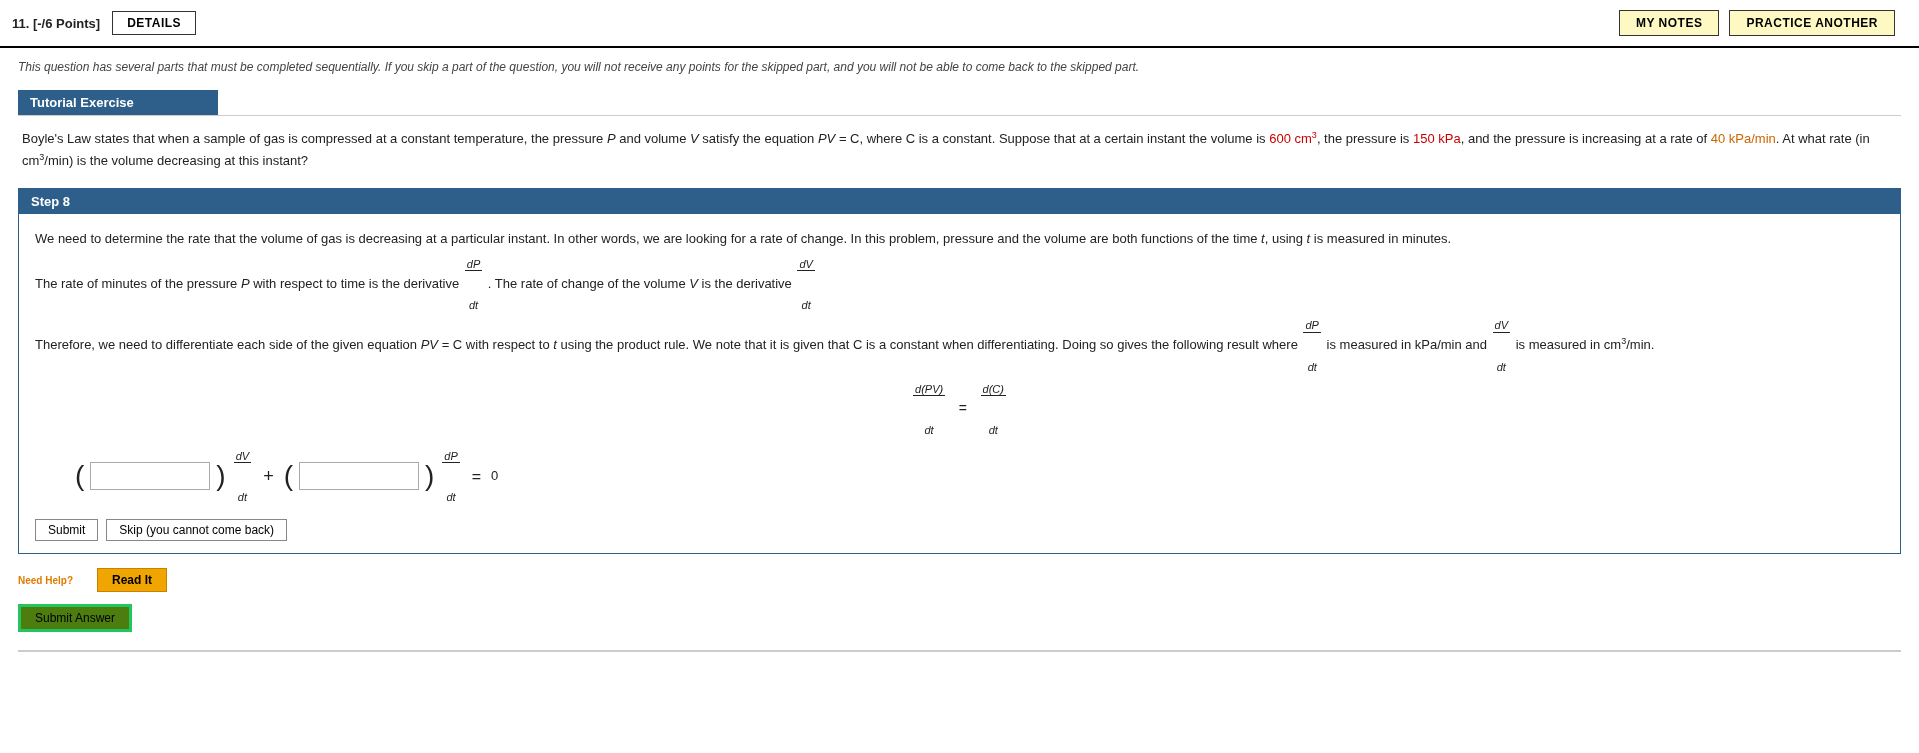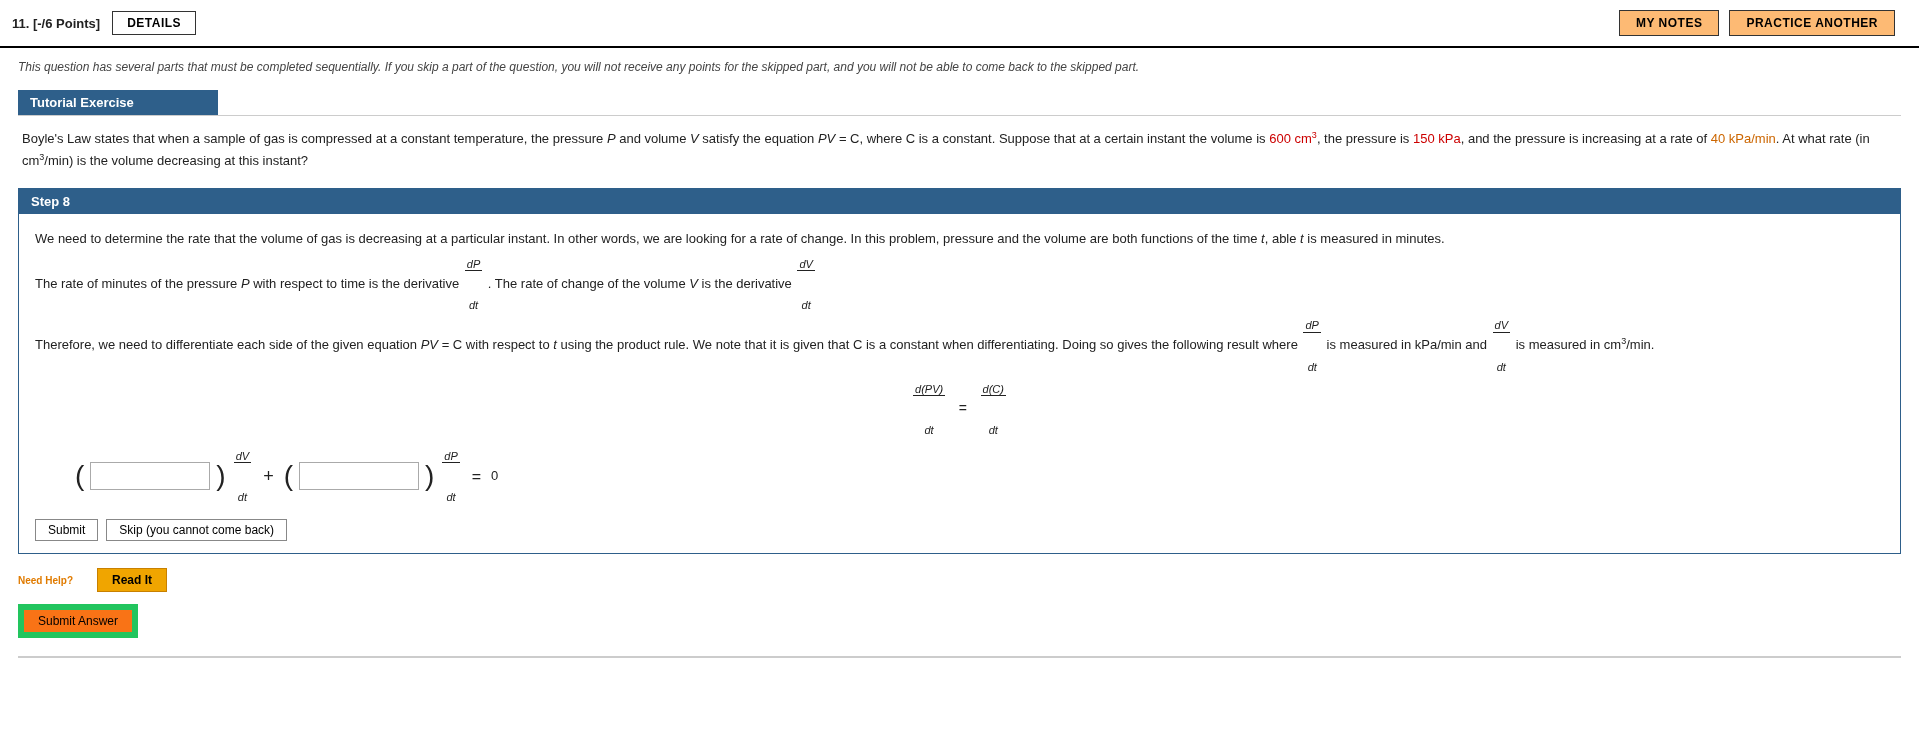--- a/index.html
+++ b/index.html
@@ -41,21 +41,21 @@
       cursor: pointer;
       font-weight: bold;
       letter-spacing: 0.5px;
     }
     .top-right {
       display: flex;
       gap: 10px;
     }
     .top-right-btn {
       border: 1px solid #333;
-      background: #fdba74;
+      background: #fef9c3;
       padding: 5px 16px;
       font-size: 12px;
       cursor: pointer;
       font-weight: bold;
       letter-spacing: 0.5px;
     }
     .content-area {
       padding: 10px 18px 10px 18px;
     }
     .sequential-note {
@@ -198,22 +198,22 @@
       background: #f0a500;
       color: #000;
       border: 1px solid #c88000;
       padding: 4px 14px;
       font-size: 12px;
       font-weight: bold;
       cursor: pointer;
       margin-left: 12px;
     }
     .submit-answer-btn {
-      border: 6px solid #22c55e;
-      background: #f97316;
+      border: 3px solid #22c55e;
+      background: #4d7c0f;
       padding: 4px 14px;
       font-size: 12px;
       cursor: pointer;
       margin-bottom: 10px;
     }
     .bottom-divider {
       border: none;
       border-top: 2px solid #ccc;
       margin-top: 8px;
     }
@@ -255,21 +255,21 @@
     <div class="problem-text">
       <span>Boyle's Law states that when a sample of gas is compressed at a constant temperature, the pressure </span><span class="italic">P</span><span> and volume </span><span class="italic">V</span><span> satisfy the equation </span><span class="italic">PV</span><span> = C, where C is a constant. Suppose that at a certain instant the volume is </span><span class="highlight-red">600 cm</span><span class="highlight-red superscript">3</span><span>, the pressure is </span><span class="highlight-red">150 kPa</span><span>, and the pressure is increasing at a rate of </span><span class="highlight-orange">40 kPa/min</span><span>. At what rate (in cm</span><span class="superscript">3</span><span>/min) is the volume decreasing at this instant?</span>
     </div>
 
     
     <div class="step-box">
       <span class="step-header">Step 8</span>
       <div class="step-content">
 
         <p>
-          <span>We need to determine the rate that the volume of gas is decreasing at a particular instant. In other words, we are looking for a rate of change. In this problem, pressure and the volume are both functions of the time </span><span class="italic">t</span><span>, able </span><span class="italic">t</span><span> is measured in minutes.</span>
+          <span>We need to determine the rate that the volume of gas is decreasing at a particular instant. In other words, we are looking for a rate of change. In this problem, pressure and the volume are both functions of the time </span><span class="italic">t</span><span>, using </span><span class="italic">t</span><span> is measured in minutes.</span>
         </p>
 
         <p>
           <span>The rate of minutes of the pressure </span><span class="italic">P</span><span> with respect to time is the derivative </span>
           <span class="fraction">
             <span class="numerator">dP</span>
             <span class="denominator">dt</span>
           </span>
           <span>. The rate of change of the volume </span><span class="italic">V</span><span> is the derivative </span>
           <span class="fraction">

